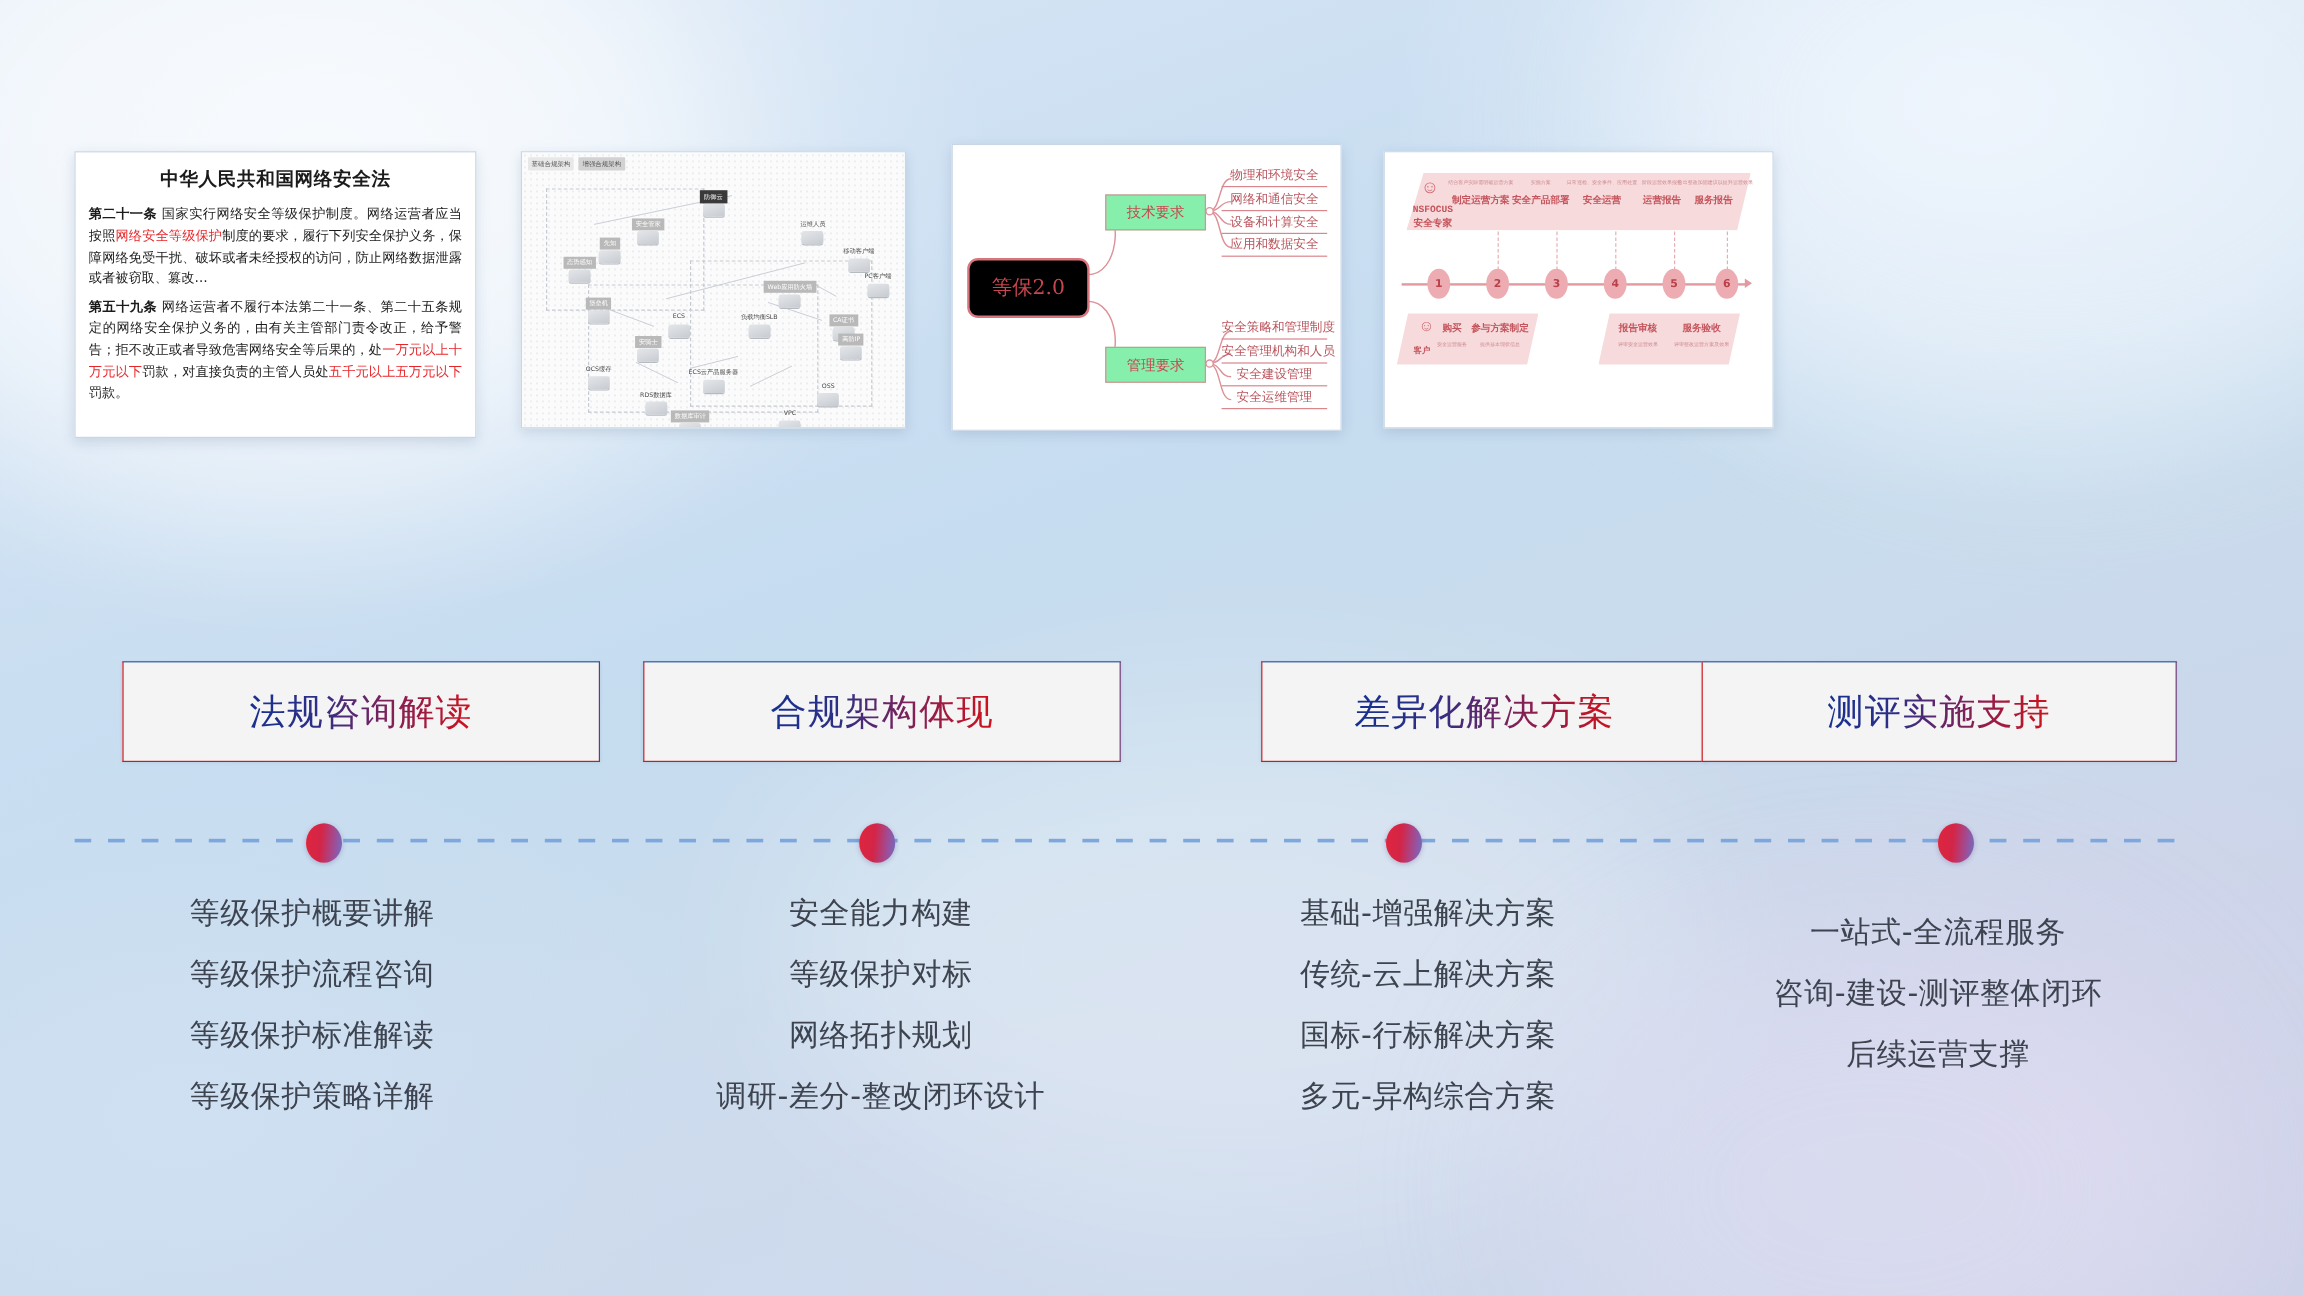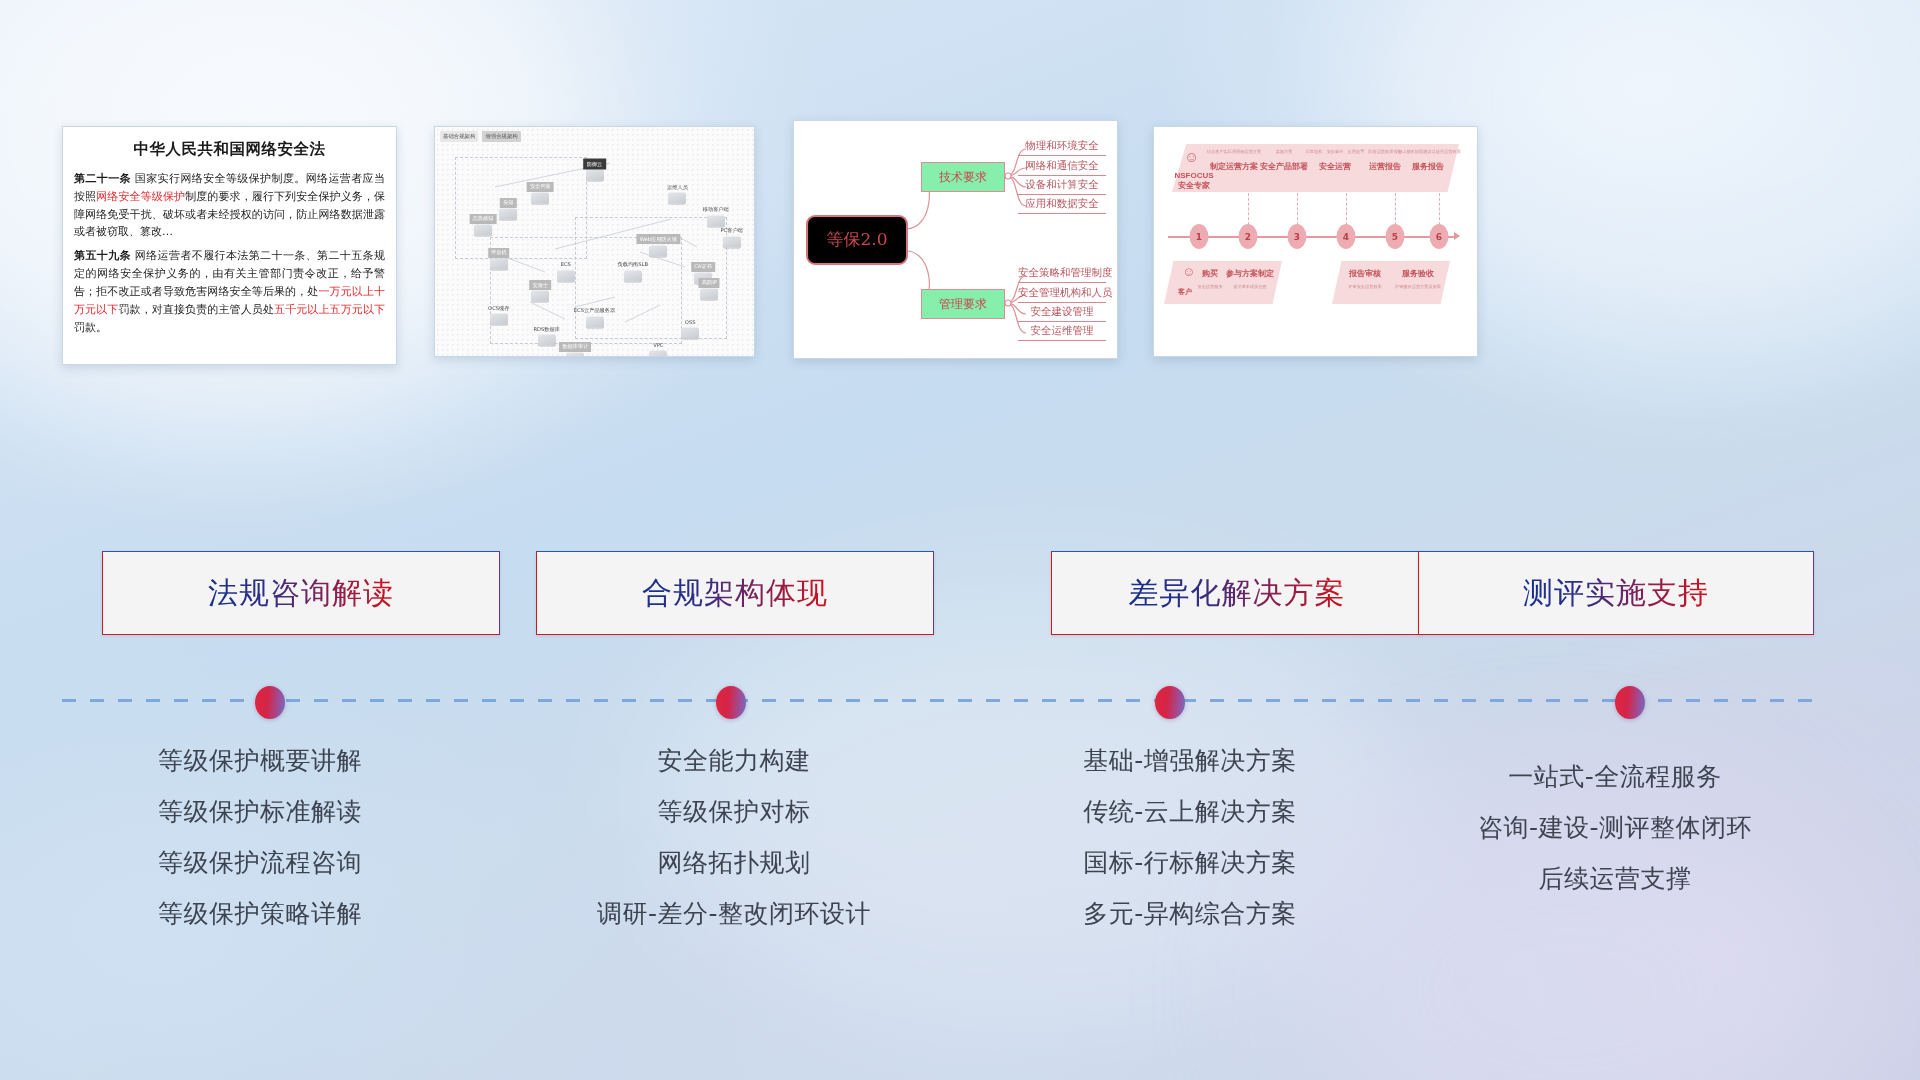--- a/index.html
+++ b/index.html
@@ -85,21 +85,21 @@
     position:absolute;background:#f6dadc;
     display:flex;align-items:center;
   }
   .ns .band.top{left:18px;top:17px;width:287px;height:48px;
     clip-path:polygon(5% 0,100% 0,96% 100%,0 100%);}
   .ns .band.bl{left:10px;top:134px;width:118px;height:43px;
     clip-path:polygon(8% 0,100% 0,92% 100%,0 100%);}
   .ns .band.br{left:178px;top:134px;width:118px;height:43px;
     clip-path:polygon(8% 0,100% 0,92% 100%,0 100%);}
   .ns .col{position:absolute;text-align:center;color:#c5545c;}
-  .ns .ttl{font-size:8px;font-weight:700;font-family:Liberation Sans, sans-serif;white-space:nowrap;}
+  .ns .ttl{font-size:8px;font-weight:700;font-family:Liberation Mono, monospace;white-space:nowrap;}
   .ns .sub{font-size:4.2px;color:#d08d93;font-family:"DejaVu Sans",sans-serif;white-space:nowrap;}
   .ns .axis{position:absolute;left:14px;top:109px;width:288px;height:1.6px;background:#e19aa0;}
   .ns .arrow{position:absolute;left:300px;top:105px;width:0;height:0;
     border-left:6px solid #e19aa0;border-top:4px solid transparent;border-bottom:4px solid transparent;}
   .ns .dot{position:absolute;width:19px;height:25px;border-radius:50%;background:#edacb2;
     color:#b8414b;font-size:9px;font-weight:700;display:flex;align-items:center;justify-content:center;
     font-family:"DejaVu Sans",sans-serif;top:97px;transform:translateX(-50%);}
   .ns .stem{position:absolute;width:1px;border-left:1px dashed #e6aeb4;}
   .ns .person{position:absolute;font-size:15px;color:#cf6b73;line-height:1;}
 
@@ -356,22 +356,22 @@
 
 <div class="tl"></div>
 <div class="tl-dot" style="left:270px;"></div>
 <div class="tl-dot" style="left:731px;"></div>
 <div class="tl-dot" style="left:1170px;"></div>
 <div class="tl-dot" style="left:1630px;"></div>
 
 <div class="lists">
   <div class="list l1" id="list-0">
       <div class="item">等级保护概要讲解</div>
+      <div class="item">等级保护流程咨询</div>
       <div class="item">等级保护标准解读</div>
-      <div class="item">等级保护流程咨询</div>
       <div class="item">等级保护策略详解</div>
     </div>
   <div class="list l2" id="list-1">
       <div class="item">安全能力构建</div>
       <div class="item">等级保护对标</div>
       <div class="item">网络拓扑规划</div>
       <div class="item">调研-差分-整改闭环设计</div>
     </div>
   <div class="list l3" id="list-2">
       <div class="item">基础-增强解决方案</div>

